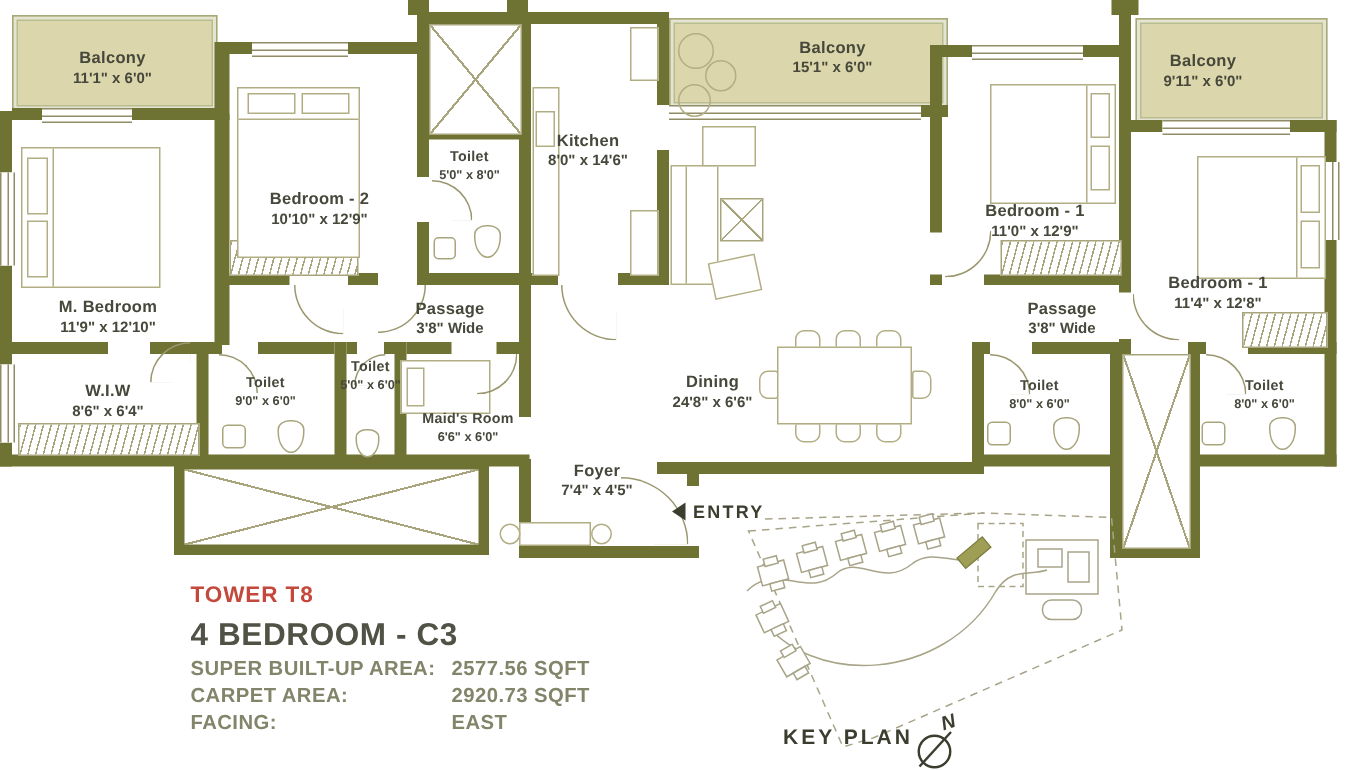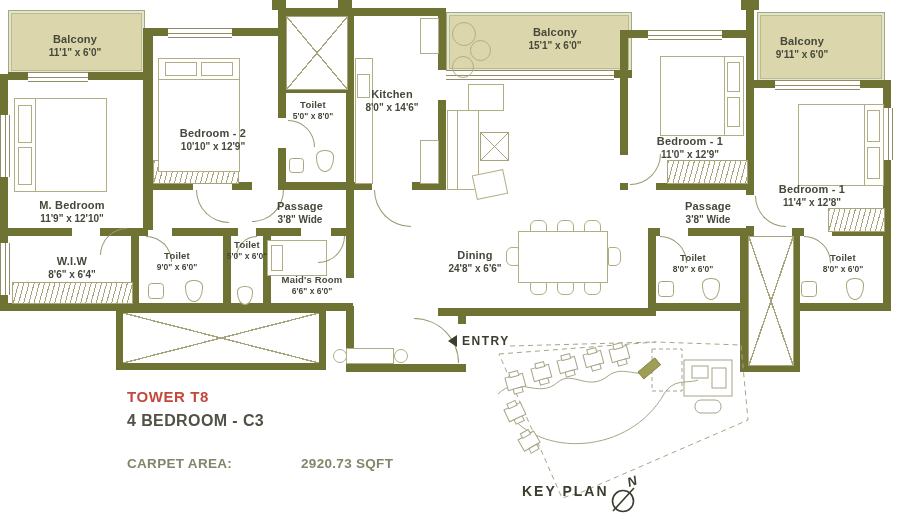--- a/index.html
+++ b/index.html
@@ -28,21 +28,21 @@
   .d-br{border-width:0 1px 1px 0;border-radius:0 0 100% 0;}
   .d-tl{border-width:1px 0 0 1px;border-radius:100% 0 0 0;}
   .d-tr{border-width:1px 1px 0 0;border-radius:0 100% 0 0;}
   .wc{position:absolute;border:1px solid #a8a57c;background:#fff;border-radius:45% 45% 50% 50% / 28% 28% 64% 64%;}
   .basin{position:absolute;border:1px solid #a8a57c;background:#fff;border-radius:22%;}
   .entry{position:absolute;left:448px;top:334px;display:flex;align-items:center;gap:5px;z-index:6;}
   .tri{width:0;height:0;border-top:6px solid transparent;border-bottom:6px solid transparent;border-right:9px solid #3b3e2f;}
   .entry span{font-size:12px;font-weight:bold;letter-spacing:1.5px;color:#3b3e2f;}
   .info{position:absolute;left:127px;z-index:6;}
   .tower{top:388px;color:#c4483c;font-size:15px;font-weight:bold;letter-spacing:.6px;}
-  .unit{top:412px;color:#4f5244;font-size:16px;font-weight:bold;letter-spacing:.4px;}
+  .unit{top:412px;color:#4f5244;font-size:21px;font-weight:bold;letter-spacing:.4px;}
   .row{position:absolute;left:127px;width:340px;color:#83856a;font-size:13.5px;font-weight:bold;letter-spacing:.3px;}
   .row .lbl{display:inline-block;width:170px;}
   .kp{position:absolute;left:448px;top:338px;z-index:4;}
 </style>
 </head>
 <body>
 
 <div id="stage">
 
   <div class="balc" style="left:8px;top:10px;width:135px;height:62px;"></div>
@@ -270,20 +270,24 @@
       <div class="rd">5'0" x 6'0"</div>
     </div>
   <div class="rl sm" style="left:260px;top:274px;width:104px;">
     <div class="rn">Maid's Room</div>
       <div class="rd">6'6" x 6'0"</div>
     </div>
   <div class="rl" style="left:425px;top:249px;width:100px;">
     <div class="rn">Dining</div>
       <div class="rd">24'8" x 6'6"</div>
     </div>
+  <div class="rl" style="left:350px;top:308px;width:96px;">
+    <div class="rn">Foyer</div>
+      <div class="rd">7'4" x 4'5"</div>
+    </div>
   <div class="rl sm" style="left:647px;top:252px;width:92px;">
     <div class="rn">Toilet</div>
       <div class="rd">8'0" x 6'0"</div>
     </div>
   <div class="rl sm" style="left:800px;top:252px;width:86px;">
     <div class="rn">Toilet</div>
       <div class="rd">8'0" x 6'0"</div>
     </div>
 
   <div class="entry">
@@ -346,18 +350,26 @@
     <text x="74" y="158" font-family="Liberation Sans, sans-serif" font-size="14" font-weight="bold" letter-spacing="2" fill="#3b3e2f">KEY PLAN</text>
     <g stroke="#3b3e2f" fill="none" stroke-width="1.6">
       <circle cx="175" cy="163" r="10.5"></circle>
       <path d="M165,173 L186,150"></path>
     </g>
     <text x="181" y="149" transform="rotate(-18 181 149)" font-family="Liberation Sans, sans-serif" font-size="13" font-weight="bold" font-style="italic" fill="#3b3e2f">N</text>
   </svg>
 
   <div class="info tower">TOWER T8</div>
   <div class="info unit">4 BEDROOM - C3</div>
+  <div class="row" style="top:438px;">
+    <span class="lbl">SUPER BUILT-UP AREA:</span>
+    <span>2577.56 SQFT</span>
+  </div>
   <div class="row" style="top:456px;">
     <span class="lbl">CARPET AREA:</span>
     <span>2920.73 SQFT</span>
   </div>
+  <div class="row" style="top:474px;">
+    <span class="lbl">FACING:</span>
+    <span>EAST</span>
+  </div>
 
 </div>
 
 </body></html>

